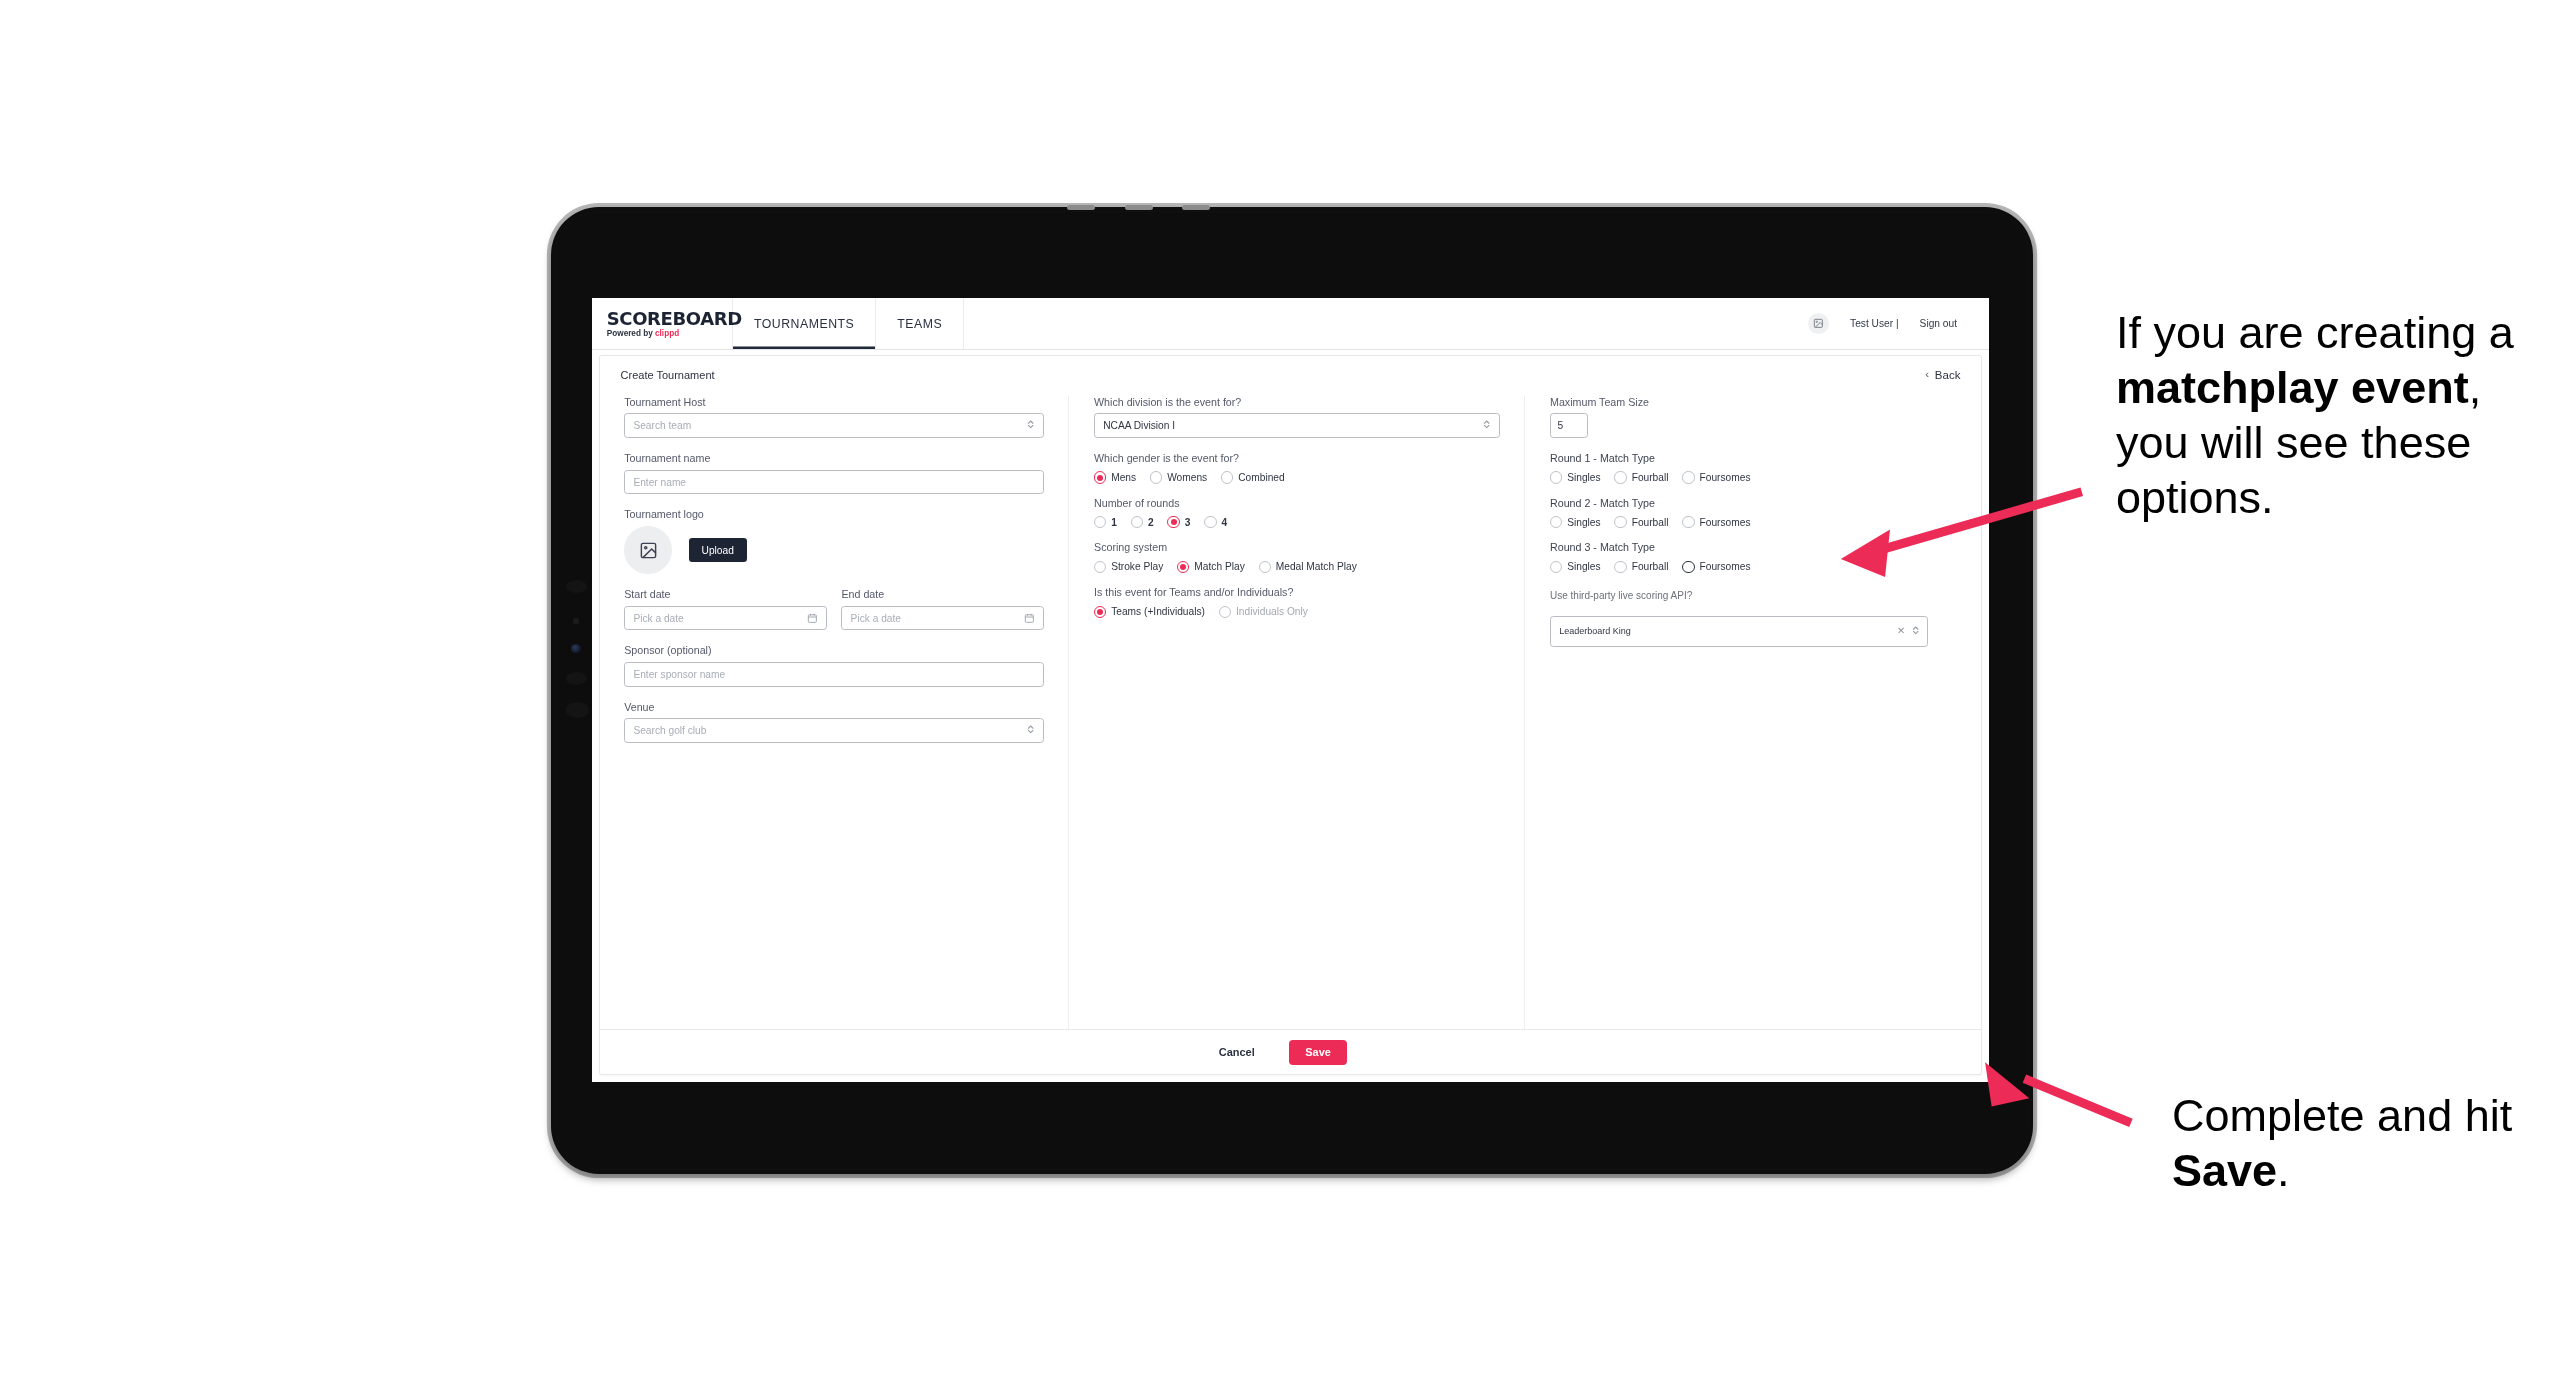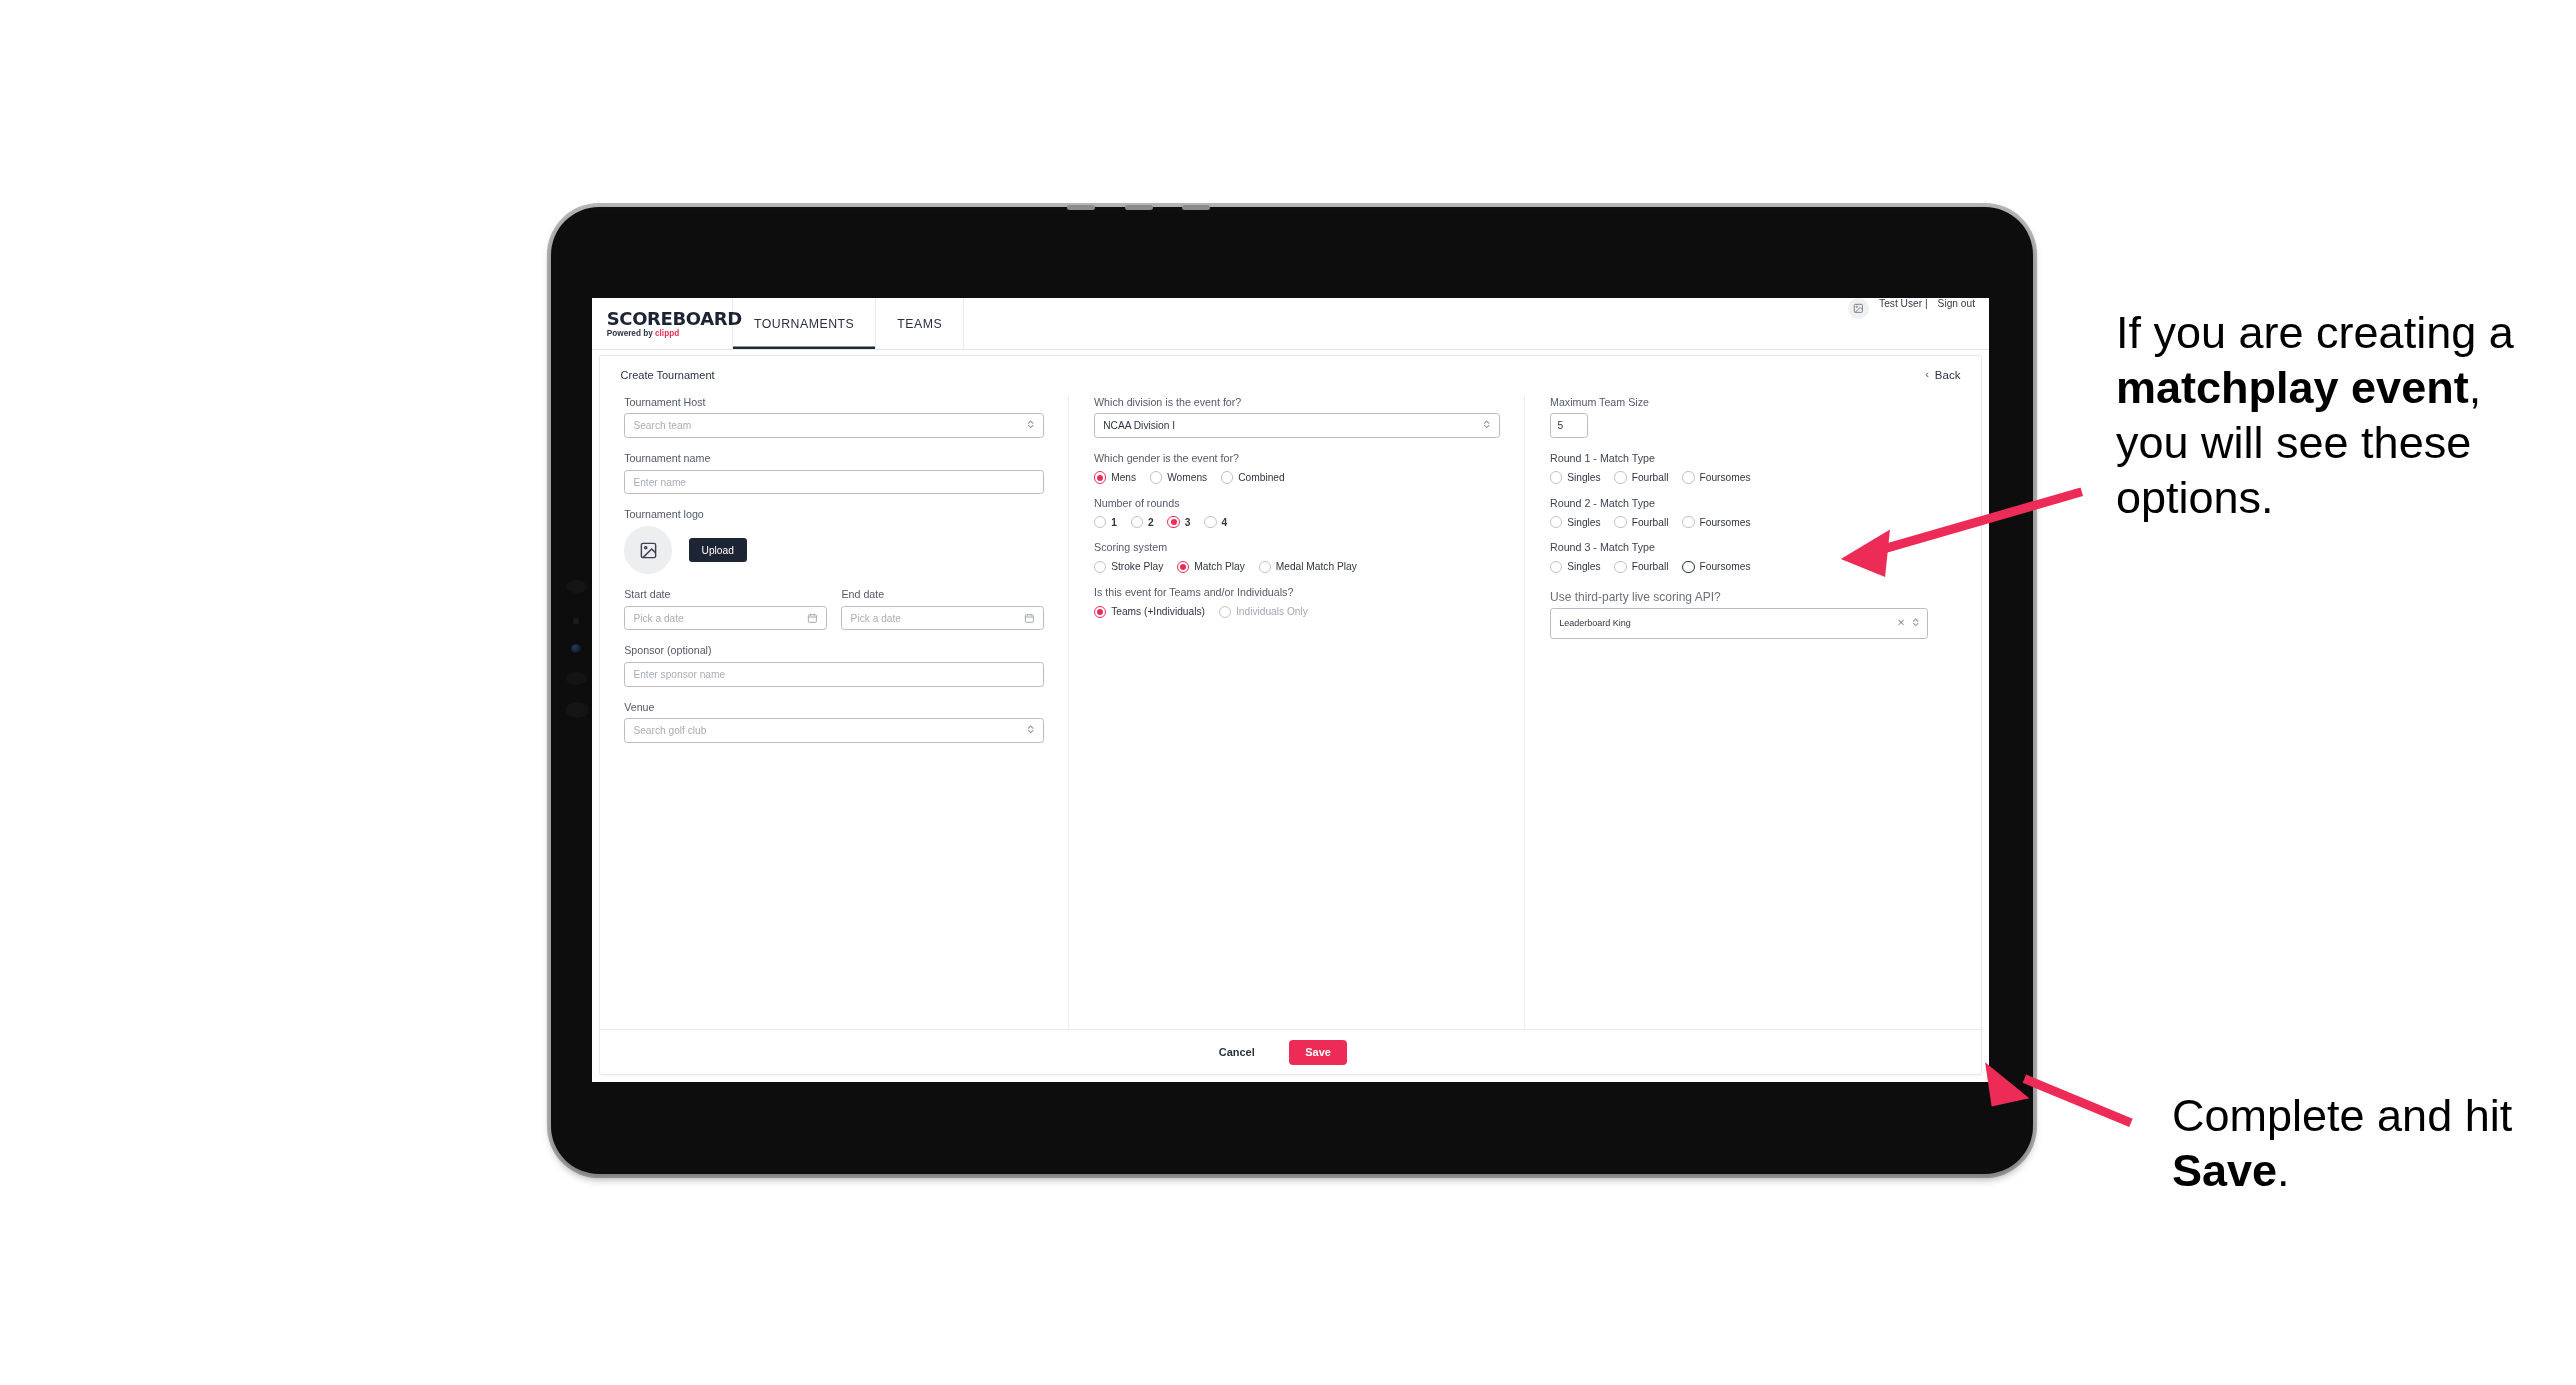--- a/index.html
+++ b/index.html
@@ -75,21 +75,21 @@
 
   .navtabs { display: flex; align-items: stretch; }
   .navtab {
     display: flex; align-items: center; padding: 0 21px;
     font-size: 12.3px; letter-spacing: 0.5px; color: #2a3040;
     border-right: 0.8px solid #ececec; cursor: pointer;
   }
   .navtab.active { box-shadow: inset 0 -2.5px 0 0 #1f2937; }
 
   .nav-spacer { flex: 1; }
-  .nav-user { display: flex; gap: 10px; padding-right: 14px; }
+  .nav-user { display: flex; align-items: center; gap: 21px; padding-right: 32px; }
   .avatar {
     width: 21px; height: 21px; border-radius: 50%;
     background: #eef0f2; display: flex; align-items: center; justify-content: center;
   }
   .nav-user-name { font-size: 10.2px; color: #333a49; }
   .nav-signout { font-size: 10.2px; color: #333a49; cursor: pointer; }
 
   
   .page {
     position: absolute; top: 57px; left: 6.6px; right: 6.6px; bottom: 6.6px;
@@ -172,21 +172,21 @@
   }
   .radio.focused { border-color: #2b3140; border-width: 1.6px; }
   .radio-label { font-size: 10.2px; color: #2f3542; white-space: nowrap; }
   .radio-label.muted { color: #a3a8b1; }
   .radio-label.bold { font-weight: 700; }
 
   .group { margin-bottom: 13px; }
   .group .field-label { margin-bottom: 7.4px; }
   .group-tight { margin-bottom: 16.4px; }
 
-  .api-label { font-size: 12px; color: #6b707b; margin-bottom: 4px; }
+  .api-label { font-size: 10px; color: #6b707b; margin-bottom: 15px; }
   .api-input { width: 93%; height: 31px; }
   .api-input .value { font-size: 9px; }
 
   
   .page-foot {
     border-top: 0.8px solid #e9eaec;
     height: 44px; display: flex; align-items: center; justify-content: center;
     gap: 28px; padding-right: 21px;
   }
   .btn-cancel {

